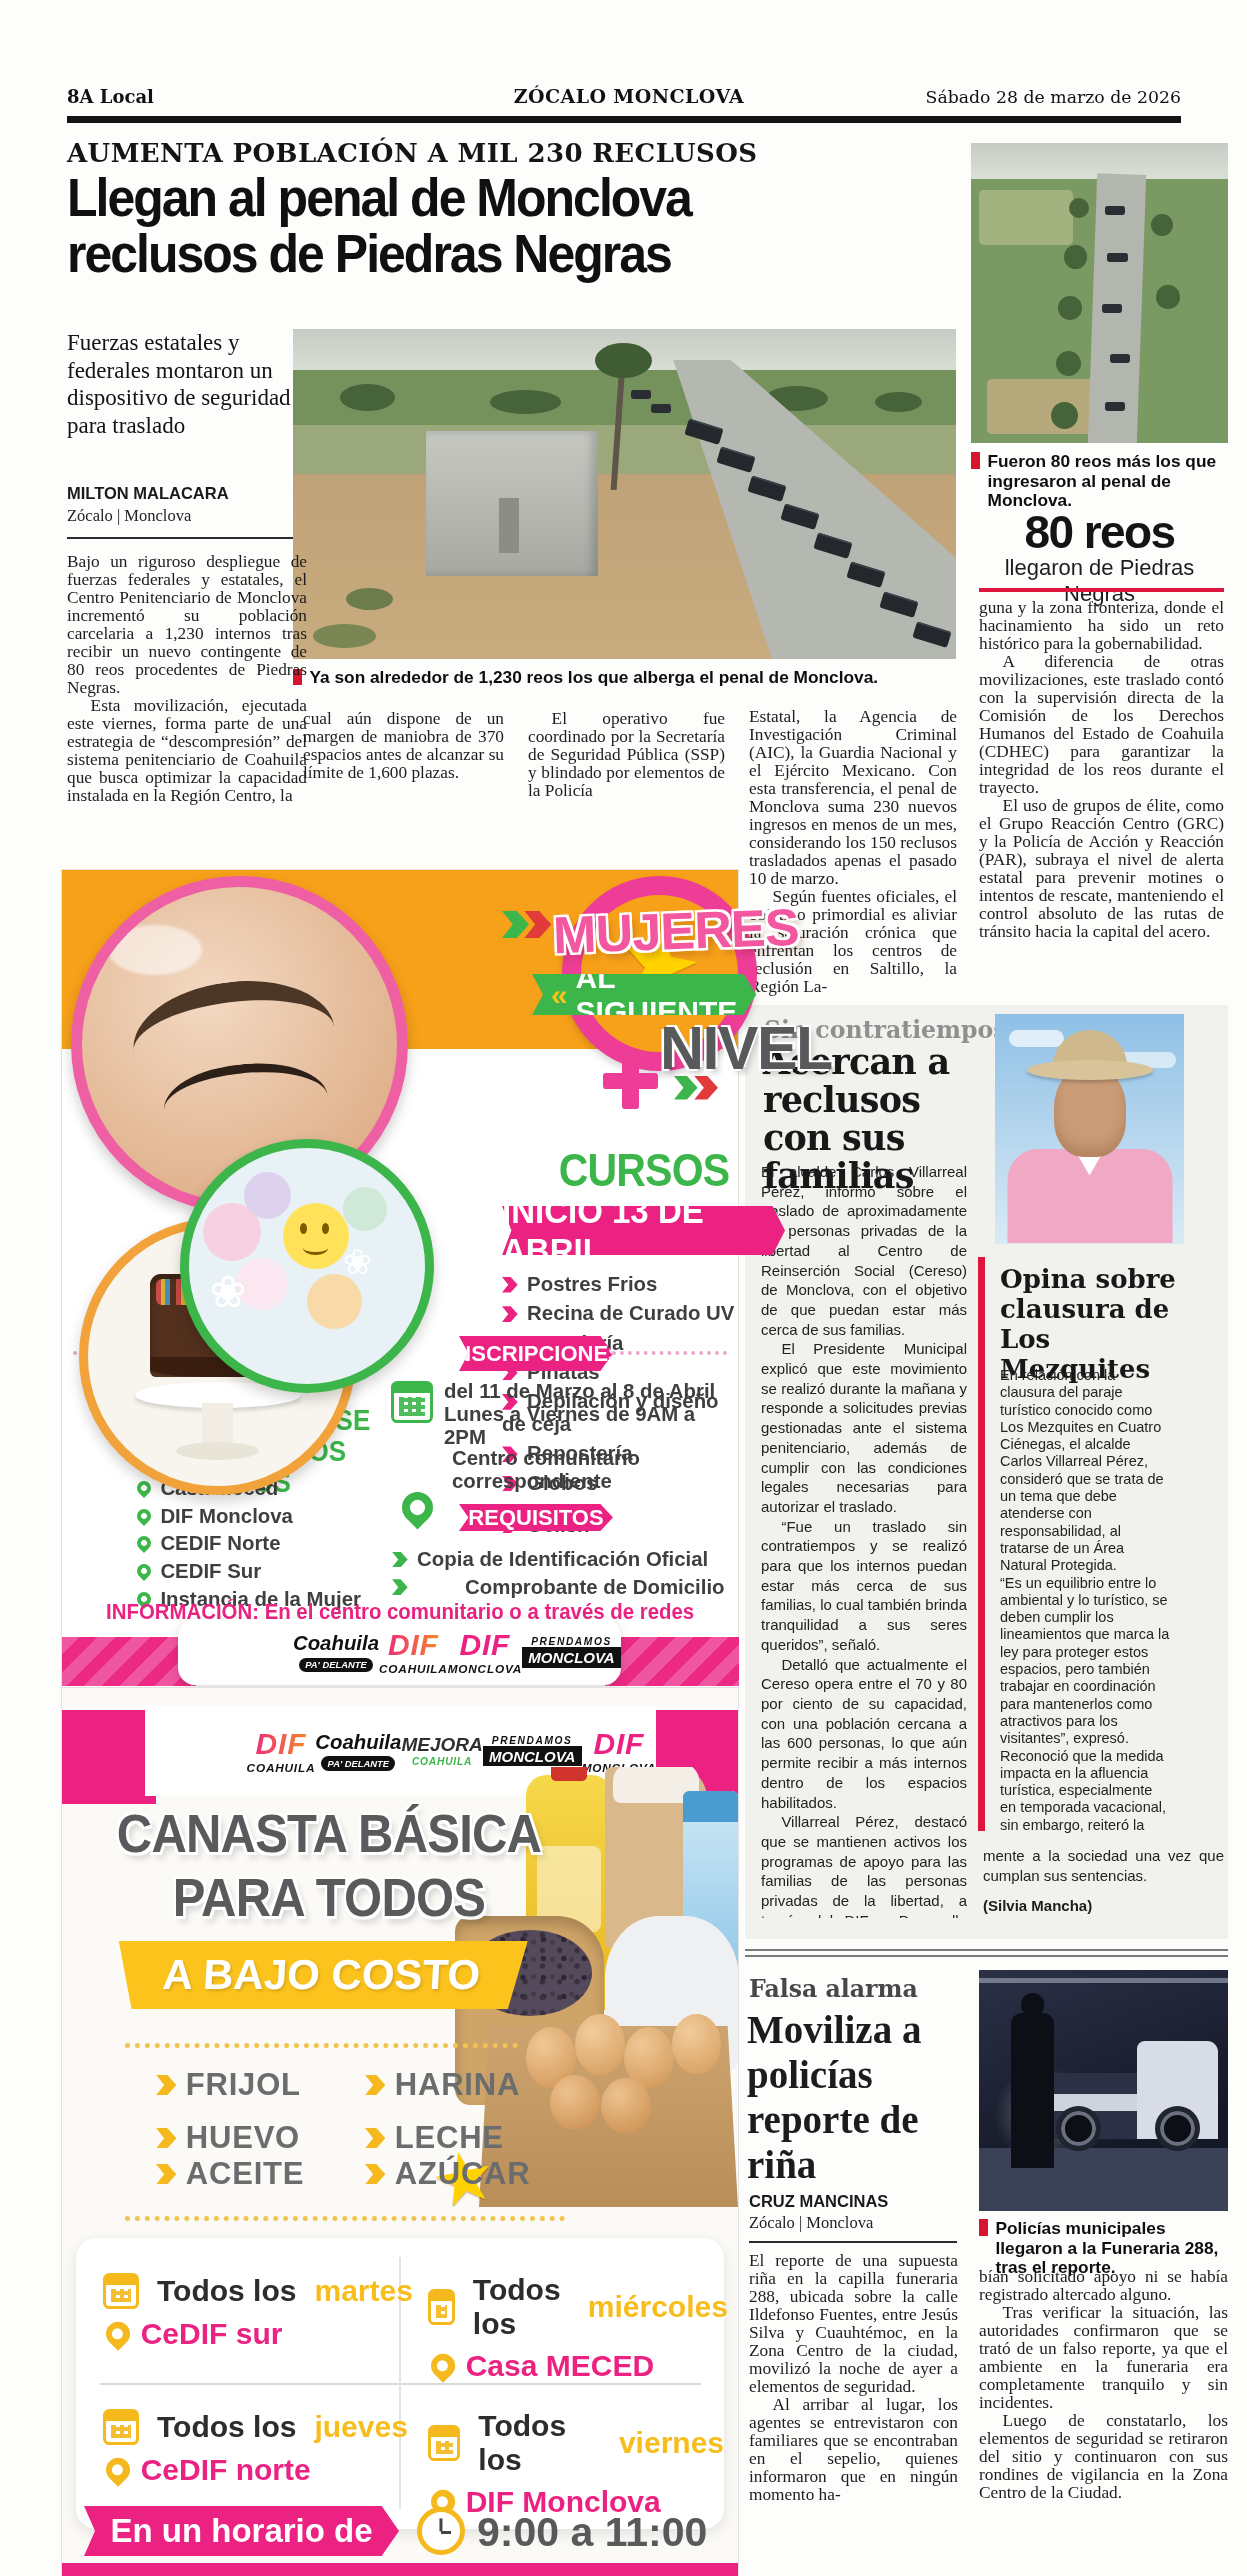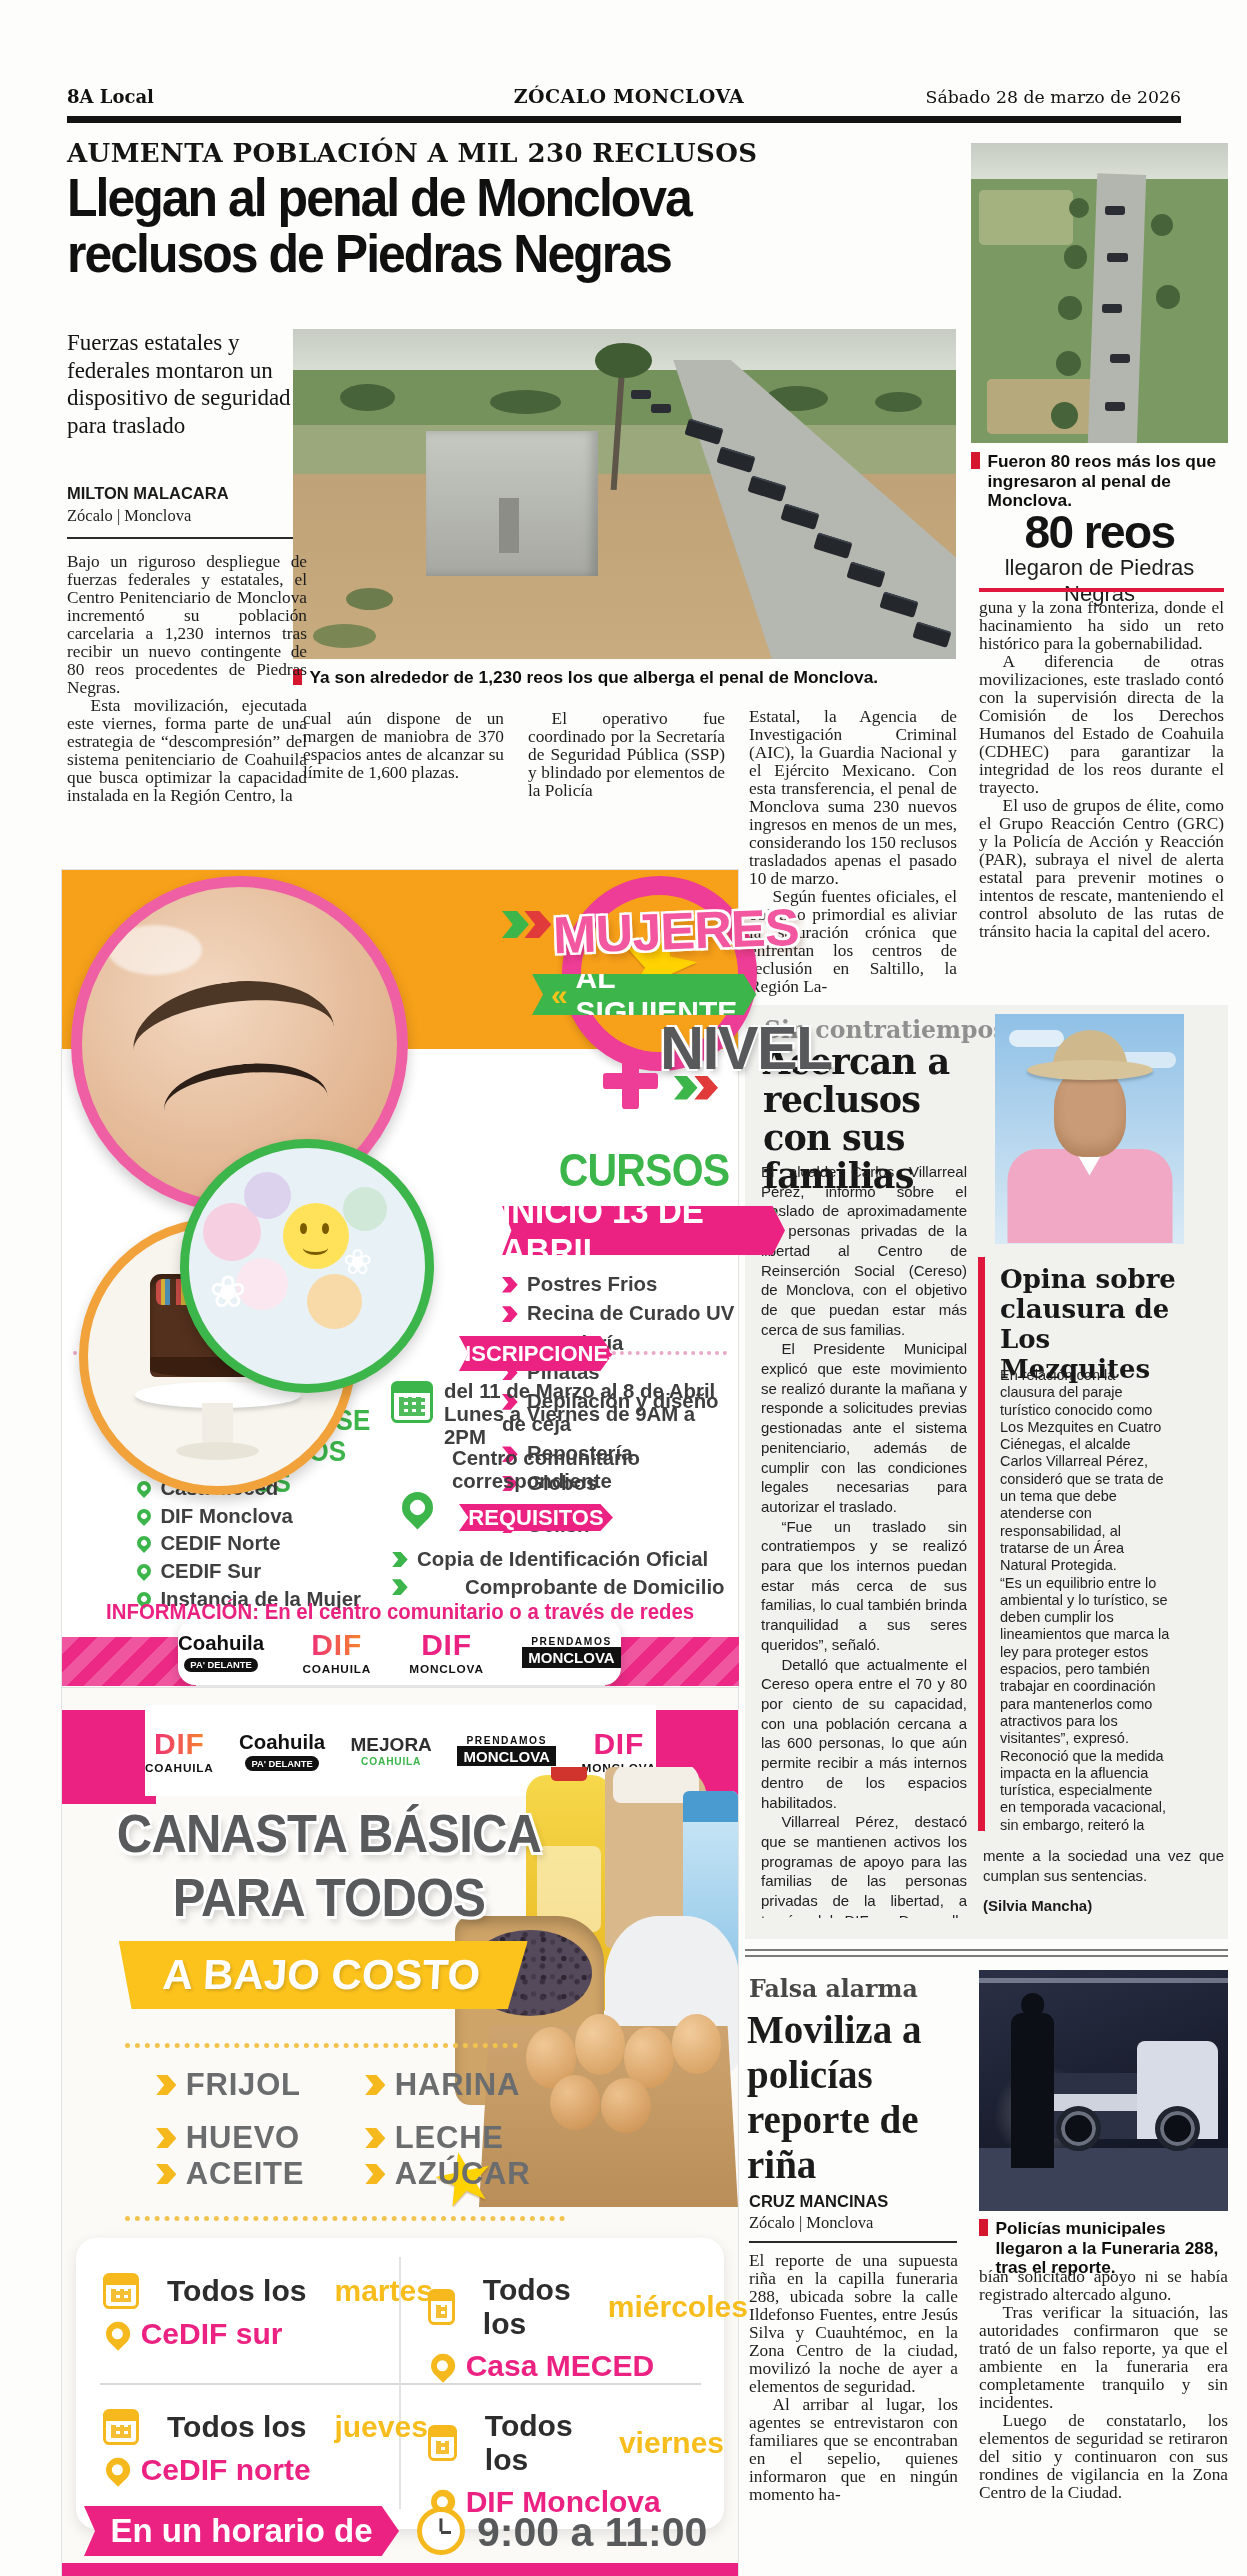--- a/index.html
+++ b/index.html
@@ -58,21 +58,21 @@
      display:flex;align-items:center;justify-content:center;
      clip-path:polygon(0 0,calc(100% - 12.6px) 0,100% 50%,calc(100% - 12.6px) 100%,0 100%,9.4px 50%);}
   .course{font-family:"Liberation Sans",sans-serif;font-weight:bold;font-size:20.4px;color:#3f3f3f;}
   .chev{display:inline-block;width:15.7px;height:15.7px;margin-right:9.4px;
      clip-path:polygon(0 0,55% 0,100% 50%,55% 100%,0 100%,40% 50%);vertical-align:-1.6px;flex:none;}
   .chev.pink{background:#ec2283;} .chev.green{background:#3cb54a;} .chev.yellow{background:#f5b91e;}
   .centros-t{font-family:"Liberation Sans",sans-serif;font-weight:bold;font-size:26px;line-height:28px;color:#3cb54a;transform:scaleY(1.1);}
   .adtxt{font-family:"Liberation Sans",sans-serif;font-weight:bold;font-size:20.4px;color:#3f3f3f;}
   .info-line{font-family:"Liberation Sans",sans-serif;font-weight:bold;font-size:20.4px;color:#ec2283;text-align:center;transform:scaleY(1.08);}
   .pinkpattern{background:repeating-linear-gradient(135deg,#f0569f 0 12.6px,#ec2a86 12.6px 25px);}
-  .logobox{background:#fff;border-radius:17.3px;box-shadow:0 3.1px 11px rgba(0,0,0,.15);display:flex;align-items:center;justify-content:space-between;}
+  .logobox{background:#fff;border-radius:17.3px;box-shadow:0 3.1px 11px rgba(0,0,0,.15);display:flex;align-items:center;justify-content:flex-end;font-style:italic;}
   .logo{text-align:center;font-family:"Liberation Sans",sans-serif;}
   .logo .t1{display:block;font-weight:bold;}
   .logo .t2{display:block;font-weight:bold;}
   .lg-dif .t1{font-size:30px;background:linear-gradient(90deg,#ec2283,#f7941d);-webkit-background-clip:text;background-clip:text;color:transparent;letter-spacing:0.8px;}
   .lg-dif.solid .t1{background:none;color:#ec2283;}
   .lg-dif .t2{font-size:11.8px;color:#111;letter-spacing:0.8px;}
   .lg-coah .t1{font-size:20.4px;color:#111;}
   .lg-coah .t2{font-size:9.4px;color:#fff;background:#111;border-radius:7.9px;padding:1.6px 6.3px;display:inline-block;margin-top:2.4px;}
   .lg-pren .t1{font-size:10.2px;color:#111;letter-spacing:1.6px;}
   .lg-pren .t2{font-size:15px;color:#fff;background:#111;padding:1.6px 6.3px;display:inline-block;}
@@ -91,21 +91,21 @@
   .can-title{font-family:"Liberation Sans",sans-serif;font-weight:bold;font-size:49px;letter-spacing:-0.8px;color:#595a5c;
      text-shadow:-2.4px 2.4px 0 #fff,2.4px -2.4px 0 #fff,2.4px 2.4px 0 #fff,-2.4px -2.4px 0 #fff,3.9px 5.5px 7px rgba(0,0,0,.18);transform:scaleY(1.08);}
   .bajocosto{background:#fcc31d;color:#fff;font-family:"Liberation Sans",sans-serif;font-weight:bold;font-size:42px;
      display:flex;align-items:center;justify-content:center;transform:skewX(-3deg);
      clip-path:polygon(0 0,100% 0,96% 100%,4% 100%);text-shadow:1.6px 2.4px 3.1px rgba(0,0,0,.15);}
   .dotline{border-top:5.5px dotted #f2c44f;}
   .dotline.pinkdots{border-top:4.7px dotted #e9a8c9;}
   .product{font-family:"Liberation Sans",sans-serif;font-weight:bold;font-size:31px;color:#6b6c6e;letter-spacing:0.8px;display:flex;align-items:center;}
   .product .chev{width:20.4px;height:20.4px;}
   .schedcard{background:#fff;border-radius:20.4px;box-shadow:0 4.7px 14px rgba(0,0,0,.10);}
-  .sch-line1{font-family:"Liberation Sans",sans-serif;font-weight:bold;font-size:30px;color:#2d2d2d;display:flex;align-items:center;gap:28px;}
+  .sch-line1{font-family:"Liberation Sans",sans-serif;font-weight:bold;font-size:30px;color:#2d2d2d;display:flex;align-items:center;gap:18px;}
   .sch-day{color:#f7bd1c;}
   .sch-place{font-family:"Liberation Sans",sans-serif;font-weight:bold;font-size:30px;color:#ec2283;display:flex;align-items:center;gap:11px;}
   .horario-banner{background:#ec2283;color:#fff;font-family:"Liberation Sans",sans-serif;font-weight:bold;font-size:33px;
      display:flex;align-items:center;justify-content:center;
      clip-path:polygon(0 0,calc(100% - 17.3px) 0,100% 50%,calc(100% - 17.3px) 100%,0 100%,11px 50%);box-shadow:0 3.9px 7.9px rgba(0,0,0,.15);}
   .horario-time{font-family:"Liberation Sans",sans-serif;font-weight:bold;font-size:41px;color:#58595b;}
   .clockic{border:5.5px solid #f5b91e;border-radius:50%;position:relative;background:#fff;}
   .clockic::before{content:"";position:absolute;left:50%;top:50%;width:3.1px;height:12.6px;background:#444;transform:translate(-50%,-100%);}
   .clockic::after{content:"";position:absolute;left:50%;top:50%;width:10.2px;height:3.1px;background:#444;}
   .star5{color:#ffd200;text-shadow:0 1.6px 1.6px rgba(150,90,0,.4);}

